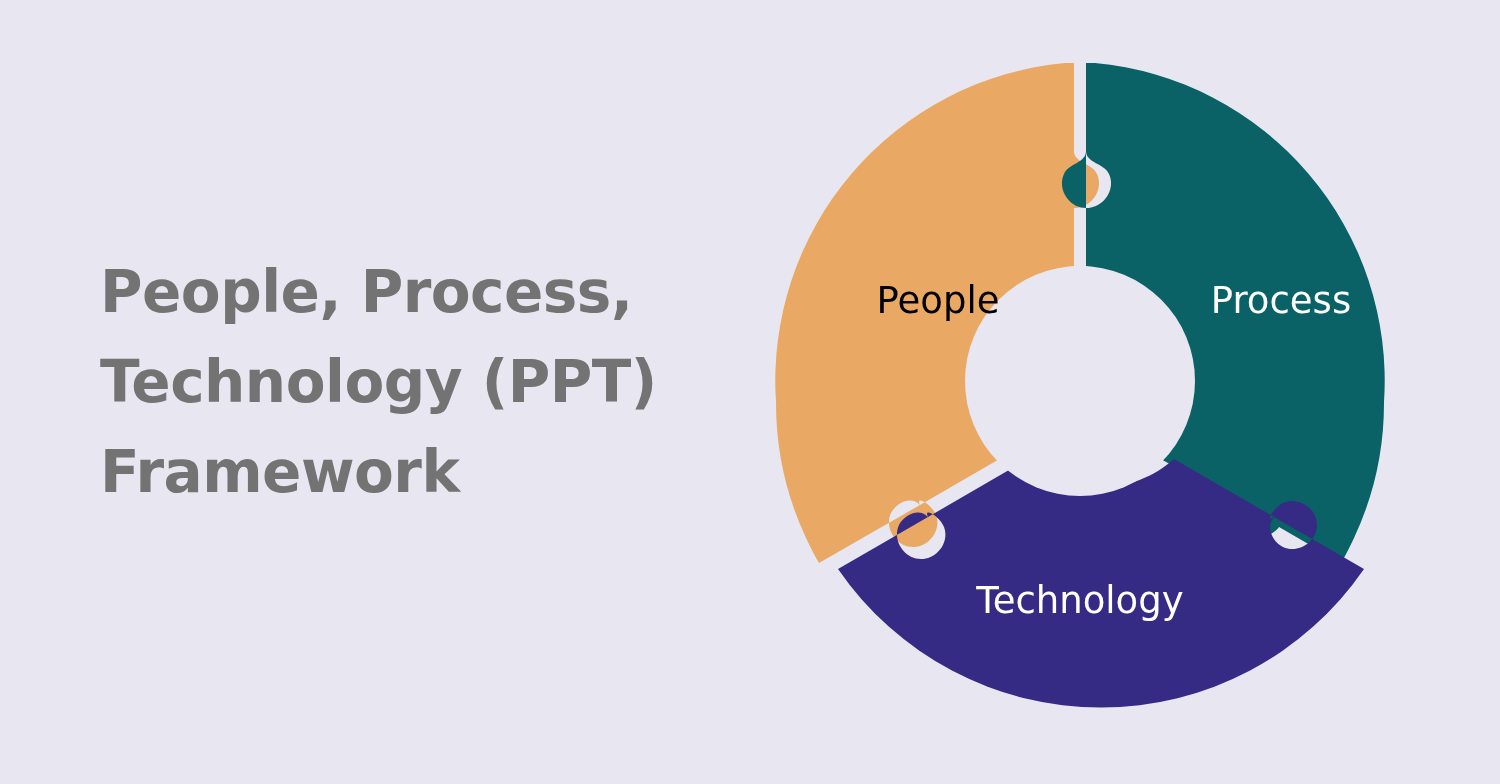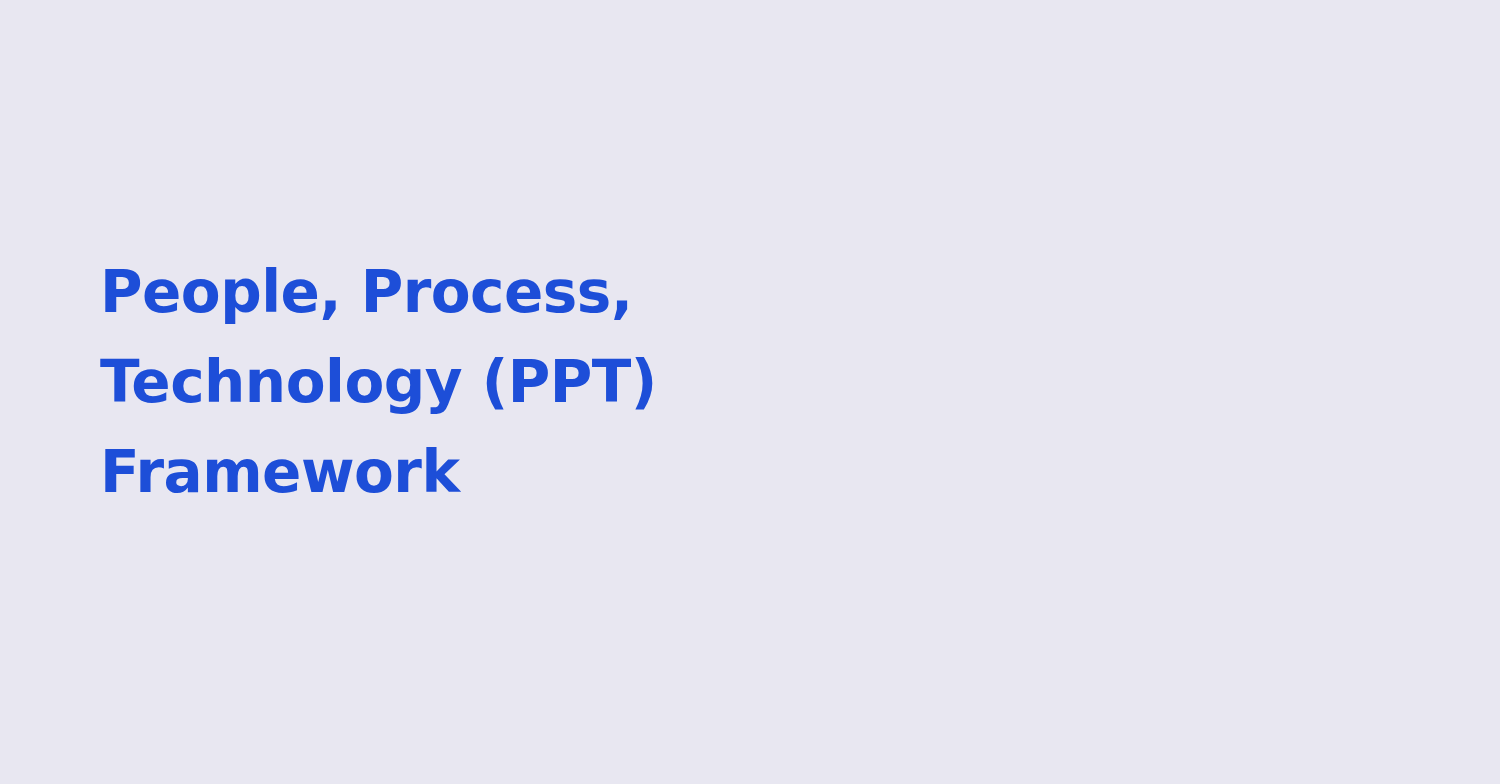--- a/index.html
+++ b/index.html
@@ -23,21 +23,21 @@
 
   
   #title-block {
     position: absolute;
     left: 100px;
     top: 248px;
     width: 600px;
   }
   #page-title {
     margin: 0;
-    color: #1d4ed8;
+    color: #737373;
     font-family: "DejaVu Sans", "Liberation Sans", sans-serif;
     font-size: 58px;
     font-weight: 700;
     line-height: 1.55;
     letter-spacing: -0.5px;
     white-space: pre-line;
   }
 
   
   #logo {
@@ -92,15 +92,106 @@
 <body>
 
 <div id="slide">
 
   <div id="title-block">
     <h1 id="page-title">People, Process,
 Technology (PPT)
 Framework</h1>
   </div>
 
+  <div id="ppt-diagram">
+    <svg id="ppt-svg" viewBox="0 0 680 680" xmlns="http://www.w3.org/2000/svg">
+      <defs>
+
+        <path id="p-people" d="
+          M 340,21
+          L 351,21
+          A 319,319 0 0 0 351,21
+          Z"></path>
+      </defs>
+
+      <g>
+        <path fill="#e9a964" d="
+            M 334,22
+            L 334,110
+            C 334,122 352,122 357,133
+            C 364,148 352,167 334,167
+            C 317,167 305,148 312,133
+            C 317,122 334,122 334,110
+            L 334,225
+            C 325,227 316,231 308,236
+            C 276,256 255,292 255,333
+            C 255,360 264,386 280,406
+            L 180,464
+            C 171,454 156,462 151,472
+            C 144,487 156,506 173,506
+            C 190,506 203,487 195,472
+            C 190,462 175,454 180,464
+            L 79,522
+            C 74,514 70,505 66,497
+            A 319,319 0 0 1 36,361
+            A 319,319 0 0 1 325,22
+            Z
+          "></path>
+      </g>
+
+      <g>
+        <path fill="#0a6166" d="
+            M 346,22
+            L 346,110
+            C 346,122 364,122 369,133
+            C 376,148 364,167 346,167
+            C 329,167 317,148 324,133
+            C 329,122 346,122 346,110
+            L 346,225
+            C 355,227 364,231 372,236
+            C 404,256 425,292 425,333
+            C 425,360 416,386 400,406
+            L 501,464
+            C 492,474 500,489 510,494
+            C 525,501 544,489 544,472
+            C 544,455 525,443 510,450
+            C 500,455 492,470 501,464
+            L 601,522
+            C 606,514 610,505 614,497
+            A 319,319 0 0 0 644,361
+            A 319,319 0 0 0 355,22
+            Z
+          "></path>
+      </g>
+
+      <g>
+        <path fill="#352b85" d="
+            M 188,476
+            C 179,466 164,474 159,484
+            C 152,499 164,518 181,518
+            C 198,518 211,499 203,484
+            C 198,474 183,466 188,476
+            L 288,418
+            C 308,436 334,446 361,446
+            C 388,446 414,436 434,418
+            L 534,476
+            C 525,486 533,501 543,506
+            C 558,513 577,501 577,484
+            C 577,467 558,455 543,462
+            C 533,467 525,482 534,476
+            L 624,528
+            A 319,319 0 0 1 98,528
+            Z
+          "></path>
+      </g>
+
+      <circle cx="340" cy="340" r="115" fill="#e8e7f1"></circle>
+
+      <text class="seg-label on-light" x="198" y="272" text-anchor="middle">People</text>
+
+      <text class="seg-label on-dark" x="541" y="272" text-anchor="middle">Process</text>
+
+      <text class="seg-label on-dark" x="340" y="572" text-anchor="middle">Technology</text>
+    </svg>
+  </div>
 
 
 </div>
 
 </body></html>

